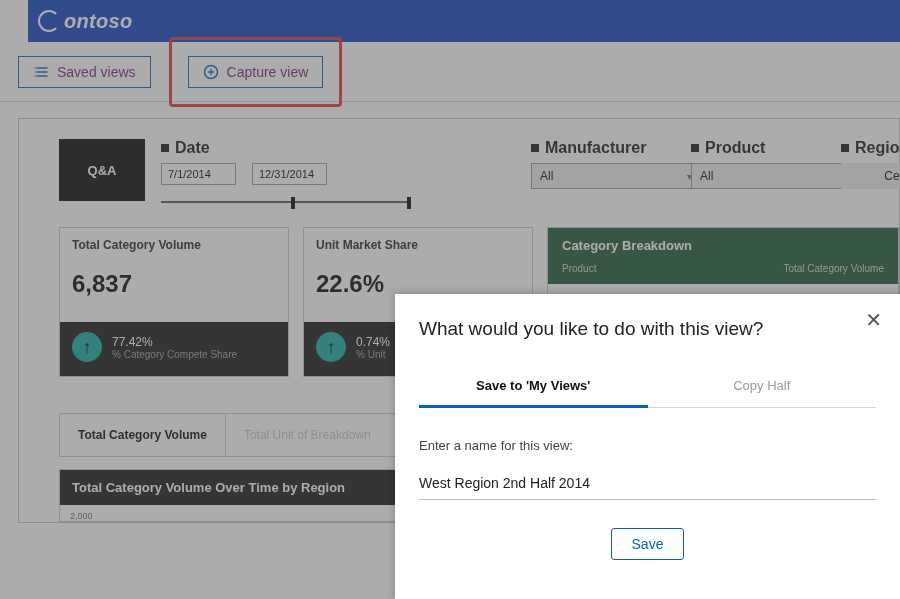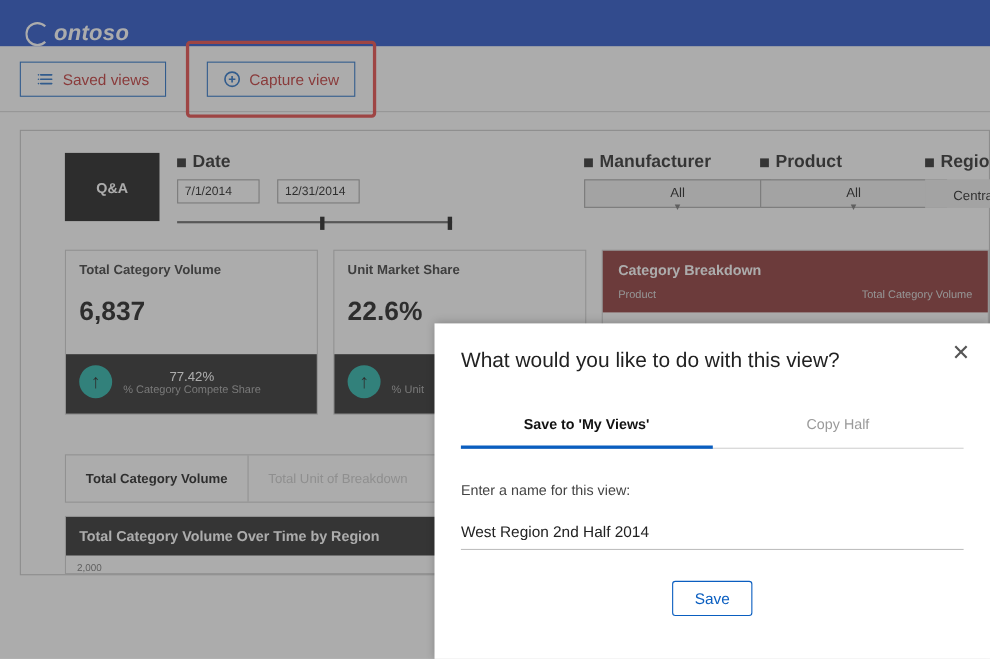--- a/index.html
+++ b/index.html
@@ -1,61 +1,61 @@
 <!DOCTYPE html>
 <html><head>
 <meta charset="utf-8">
 <style>
   * { box-sizing: border-box; margin: 0; padding: 0; font-family: "Segoe UI", Arial, sans-serif; }
   body { width: 900px; height: 599px; overflow: hidden; background: #fff; position: relative; }
 
   
-  .brand-bar { height: 42px; background: #0a3cc0; display: flex; align-items: flex-end; padding-left: 23px; }
+  .brand-bar { height: 42px; background: #0a3cc0; display: flex; align-items: center; padding-left: 10px; margin-left: 28px; }
   .brand-logo { color: #fff; font-size: 20px; font-weight: 600; font-style: italic; letter-spacing: .3px; display:flex; align-items:center; gap:3px;}
   .brand-logo .swirl { display:inline-block; width:22px; height:22px; border:2px solid #fff; border-right-color:transparent; border-radius:50%; margin-right:1px; }
   .brand-logo .swirl::after{content:''}
 
   
   .toolbar { height: 60px; border-bottom: 1px solid #d0d0d0; padding: 14px 18px; display: flex; gap: 18px; align-items: center; }
-  .tb-btn { border: 1px solid #0a5ec0; color: #b91c1c; background: #fff; padding: 7px 14px; font-size: 14px; display: flex; align-items: center; gap: 8px; cursor: pointer; }
+  .tb-btn { border: 1px solid #0a5ec0; color: #701a75; background: #fff; padding: 7px 14px; font-size: 14px; display: flex; align-items: center; gap: 8px; cursor: pointer; }
   .tb-btn svg { width: 16px; height: 16px; stroke: #0a5ec0; fill: none; stroke-width: 1.5; }
   .highlight-box { border: 3px solid #e3302f; border-radius: 4px; padding: 16px; }
 
   
   .report-wrap { padding: 16px 0 0 18px; }
   .report { border: 1px solid #bfbfbf; padding: 20px 0 0 40px; }
 
   
   .filter-row { display: flex; gap: 120px; }
   .qa-block { width:86px; height:62px; background:#000; color:#fff; display:flex; align-items:center; justify-content:center; font-size:13px; font-weight:600;}
   .fcol { min-width:130px; position:relative; }
   .fcol .flabel { font-size:16px; font-weight:700; color:#111; margin-bottom:6px; display:flex; align-items:center; gap:6px;}
   .flabel .sq { width:8px; height:8px; background:#111; display:inline-block;}
   .date-inputs { display:flex; gap:16px;}
   .date-in { width:75px; border:1px solid #999; font-size:11px; padding:4px 6px; background:#fff;}
   .range-slider { position:relative; margin-top:12px; width:250px; height:10px;}
   .range-slider .track{position:absolute; top:4px; left:0; right:0; height:2px; background:#555;}
   .range-slider .handle{position:absolute; top:0; width:4px; height:12px; background:#000;}
   .range-slider .h1{left:130px;} .range-slider .h2{right:0;}
-  .dd { width:170px; height:26px; border:1px solid #999; background:#ececec; font-size:12px; padding:4px 8px; display:flex; justify-content:space-between; align-items:center;flex-direction:column;}
+  .dd { width:170px; height:26px; border:1px solid #999; background:#ececec; font-size:12px; padding:4px 8px; display:flex; justify-content:space-between; align-items:center;}
   .dd .chev{font-size:10px; color:#666;}
   .region-col .dd{width:90px; border:none; justify-content:flex-end;}
 
   
   .kpi-row { display:flex; gap:14px; margin-top:20px;}
   .kpi-card { border:1px solid #c9c9c9; width:230px; }
   .kpi-card .kpi-title{ font-size:12px; font-weight:700; color:#222; padding:10px 12px 18px;}
   .kpi-card .kpi-val{ font-size:24px; font-weight:700; padding:0 12px 24px;}
   .kpi-card .kpi-foot{ background:#101010; color:#c7c7c7; display:flex; gap:10px; padding:10px 12px 14px; align-items:center;}
   .kpi-foot .circ{ width:30px; height:30px; border-radius:50%; background:#0aa89d; color:#000; display:flex; align-items:center; justify-content:center; font-size:18px;}
-  .kpi-foot .txt .p{ color:#fff; font-size:12px;margin-left:42px;}
+  .kpi-foot .txt .p{ color:#fff; font-size:12px;}
   .kpi-foot .txt .s{ color:#9a9a9a; font-size:10px;}
 
   .breakdown-card{ border:1px solid #c9c9c9; flex:1; min-width:310px; }
-  .breakdown-card .hdr{ background:#7f1d1d; color:#fff; padding:10px 14px; font-size:13px; font-weight:700;}
+  .breakdown-card .hdr{ background:#14532d; color:#fff; padding:10px 14px; font-size:13px; font-weight:700;}
   .breakdown-card .hdr .sub{ display:flex; justify-content:space-between; font-size:10px; font-weight:400; color:#d0d0d0; margin-top:10px;}
 
   
   .tab-strip { display:flex; border:1px solid #c9c9c9; margin-top:36px; width:390px;}
   .tab-strip .tab{ padding:14px 18px; font-size:12px; }
   .tab-strip .tab.active{ font-weight:700; color:#000; border-right:1px solid #c9c9c9;}
   .tab-strip .tab.inactive{ color:#c4c4c4;}
 
   .chart-block{ margin-top:12px; border:1px solid #c9c9c9; width:770px; }
   .chart-block .ct{ background:#101010; color:#fff; font-size:13px; font-weight:700; padding:10px 12px;}

